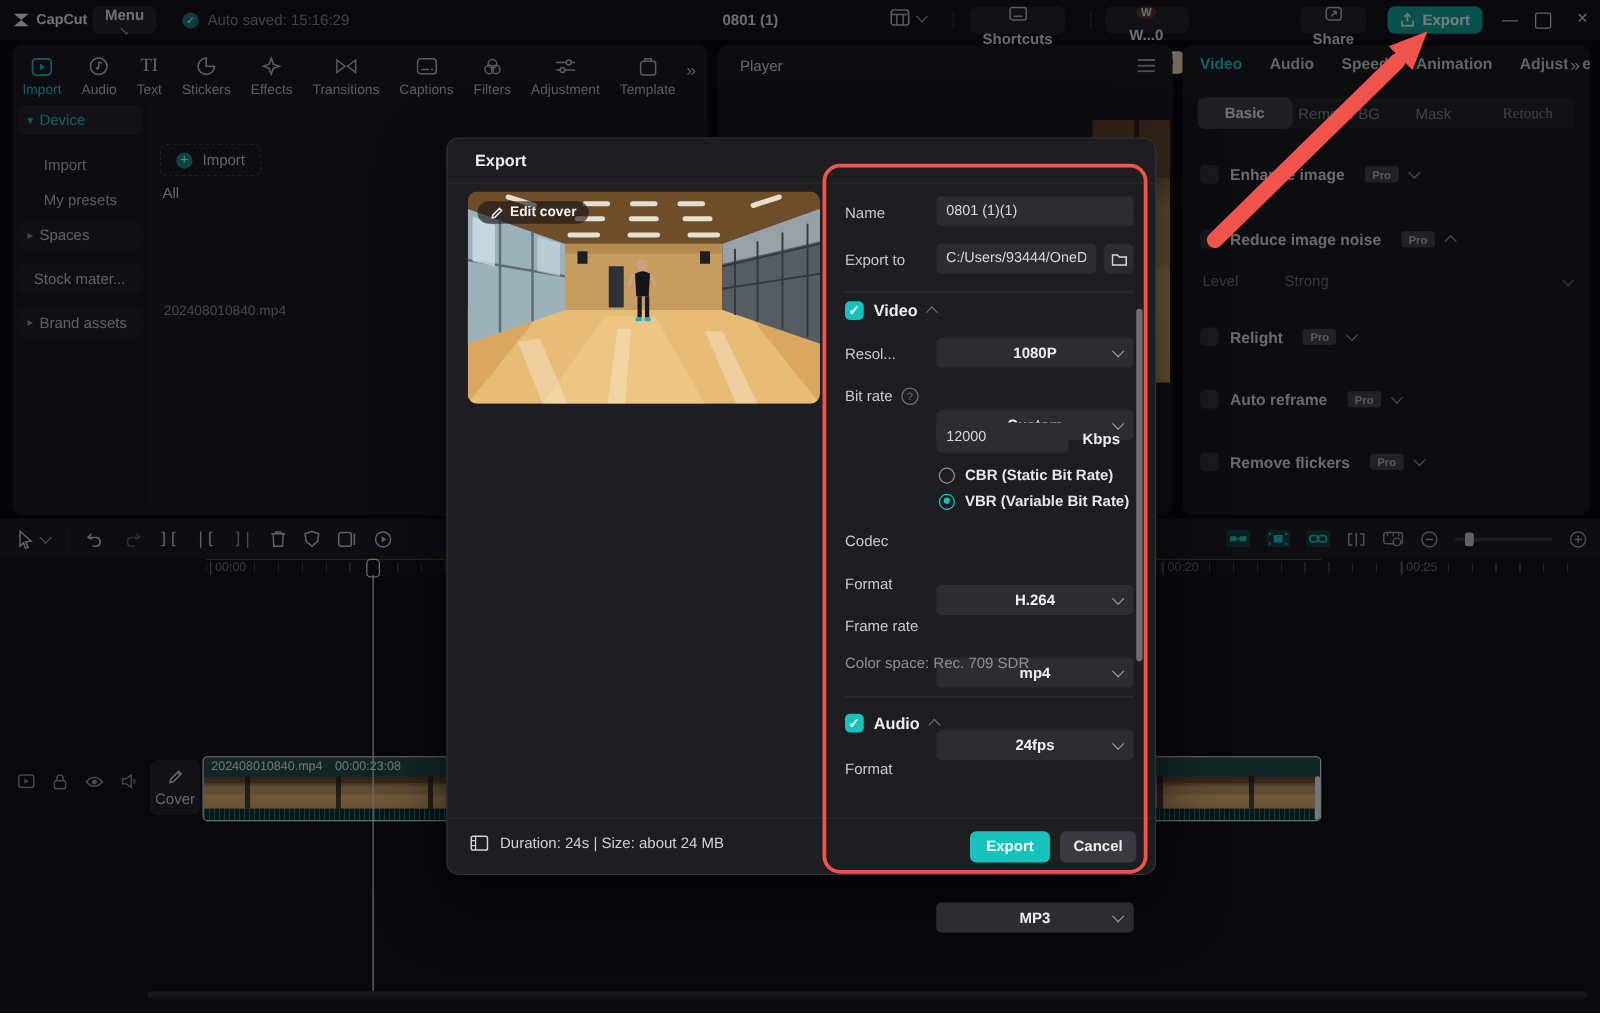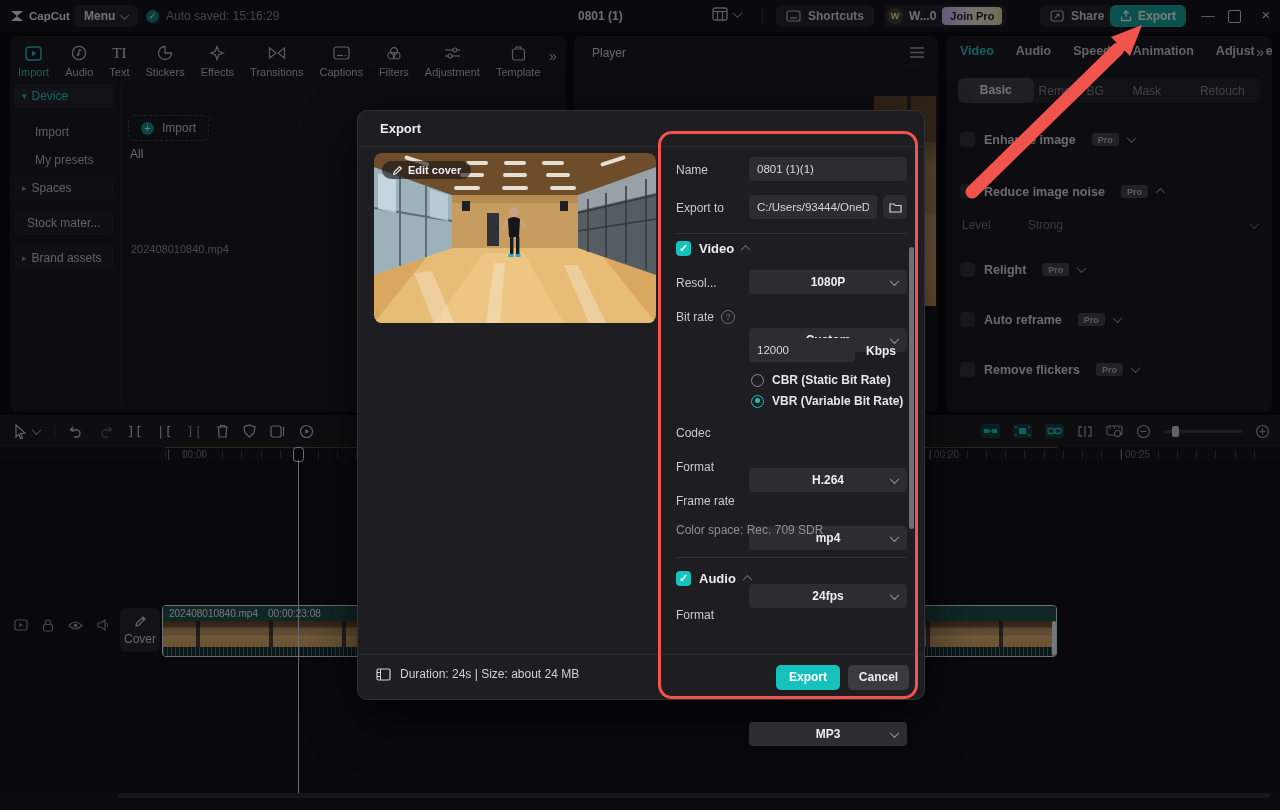--- a/index.html
+++ b/index.html
@@ -1,21 +1,21 @@
 <!DOCTYPE html>
 <html><head>
 <meta charset="utf-8">
 <style>
   html,body{margin:0;padding:0;background:#000;}
   #app{position:relative;width:1280px;height:810px;background:#060608;overflow:hidden;
        font-family:"Liberation Sans",sans-serif;color:#c9c9ce;font-size:12px;}
   .ab{position:absolute;}
   .fx{display:flex;align-items:center;}
   .panel{background:#161619;border-radius:8px;}
-  .chip{background:#232327;border-radius:6px;}
+  .chip{background:#232327;border-radius:6px;flex-direction:column;}
   .chev{display:inline-block;width:6px;height:6px;border-right:1.4px solid #9a9aa1;border-bottom:1.4px solid #9a9aa1;}
   .chev.d{transform:rotate(45deg) translate(-1px,-1px);}
   .chev.u{transform:rotate(-135deg) translate(-1px,-1px);}
   .ico{display:inline-flex;align-items:center;justify-content:center;}
   svg{display:block;}
   .tab{display:flex;flex-direction:column;align-items:center;gap:4px;color:#b9b9c0;font-size:11px;}
   .tab .ico{height:18px;}
   .teal{color:#1cc5be;}
   .sel{background:#2c2c31;border-radius:4px;height:24px;display:flex;align-items:center;justify-content:center;
        color:#ececf1;font-weight:bold;font-size:12px;position:relative;}
@@ -256,21 +256,21 @@
       <span style="color:#c5c5ca;font-weight:bold;">Speed</span>
       <span style="color:#c5c5ca;font-weight:bold;">Animation</span>
       <span style="color:#c5c5ca;font-weight:bold;white-space:nowrap;">Adjustment</span>
     </div>
     <span class="ab" style="right:6px;top:8px;color:#c5c5ca;font-size:14px;background:#161619;padding:0 2px;">»</span>
 
     <div class="fx" style="position:absolute;left:12px;top:42px;width:302px;height:25px;background:#202025;border-radius:6px;">
       <span style="flex:1;text-align:center;background:#3c3c42;border-radius:6px;height:25px;line-height:25px;color:#e8e8ec;font-weight:bold;">Basic</span>
       <span style="flex:1;text-align:center;color:#808087;">Remove BG</span>
       <span style="flex:1;text-align:center;color:#808087;">Mask</span>
-      <span style="flex:1;text-align:center;color:#808087;">Retouch</span>
+      <span style="flex:1;text-align:center;color:#808087;font-family:Liberation Serif, serif;">Retouch</span>
     </div>
 
     <div class="secrow" style="left:14px;top:96px;">
       <span class="cbx off"></span>
       <span class="seclabel">Enhance image</span>
       <span class="pro">Pro</span>
       <span class="chev d"></span>
     </div>
 
     <div class="secrow" style="left:14px;top:148px;">
@@ -408,21 +408,21 @@
             <circle cx="7.5" cy="7.5" r="6" fill="none" stroke="#9a9aa1" stroke-width="1.2"></circle>
             <line x1="4.5" y1="7.5" x2="10.5" y2="7.5" stroke="#9a9aa1" stroke-width="1.2"></line>
             <line x1="7.5" y1="4.5" x2="7.5" y2="10.5" stroke="#9a9aa1" stroke-width="1.2"></line>
           </svg>
         </span>
     </div>
 
     <div class="ab" style="left:0;top:32px;width:1280px;height:14px;background:#101013;">
       <div class="ab" style="left:165px;top:0;width:892px;height:1px;background:#62623a;opacity:.7;"></div>
       <div class="ab" style="left:165px;top:3px;width:1105px;height:8px;background:repeating-linear-gradient(90deg,#3a3a3f 0 1px,transparent 1px 19.1px);"></div>
-      <span class="ab" style="left:168px;top:2px;color:#6e6e75;font-size:10px;border-left:1px solid #6e6e75;padding-left:13px;">00:00</span>
+      <span class="ab" style="left:168px;top:2px;color:#6e6e75;font-size:10px;border-left:1px solid #6e6e75;padding-left:3px;">00:00</span>
       <span class="ab" style="left:930px;top:2px;color:#6e6e75;font-size:10px;border-left:1px solid #6e6e75;padding-left:3px;">00:20</span>
       <span class="ab" style="left:1121px;top:2px;color:#6e6e75;font-size:10px;border-left:1px solid #6e6e75;padding-left:3px;">00:25</span>
     </div>
 
     <div class="ab" style="left:0;top:46px;width:1280px;height:332px;background:#0e0e11;"></div>
 
     <div class="ab fx" style="left:14px;top:203px;gap:14px;">
       <span class="ico">
           <svg width="14" height="12" viewBox="0 0 14 12">
             <rect x="1" y="1" width="12" height="10" rx="2" fill="none" stroke="#8f8f96" stroke-width="1.2"></rect>

